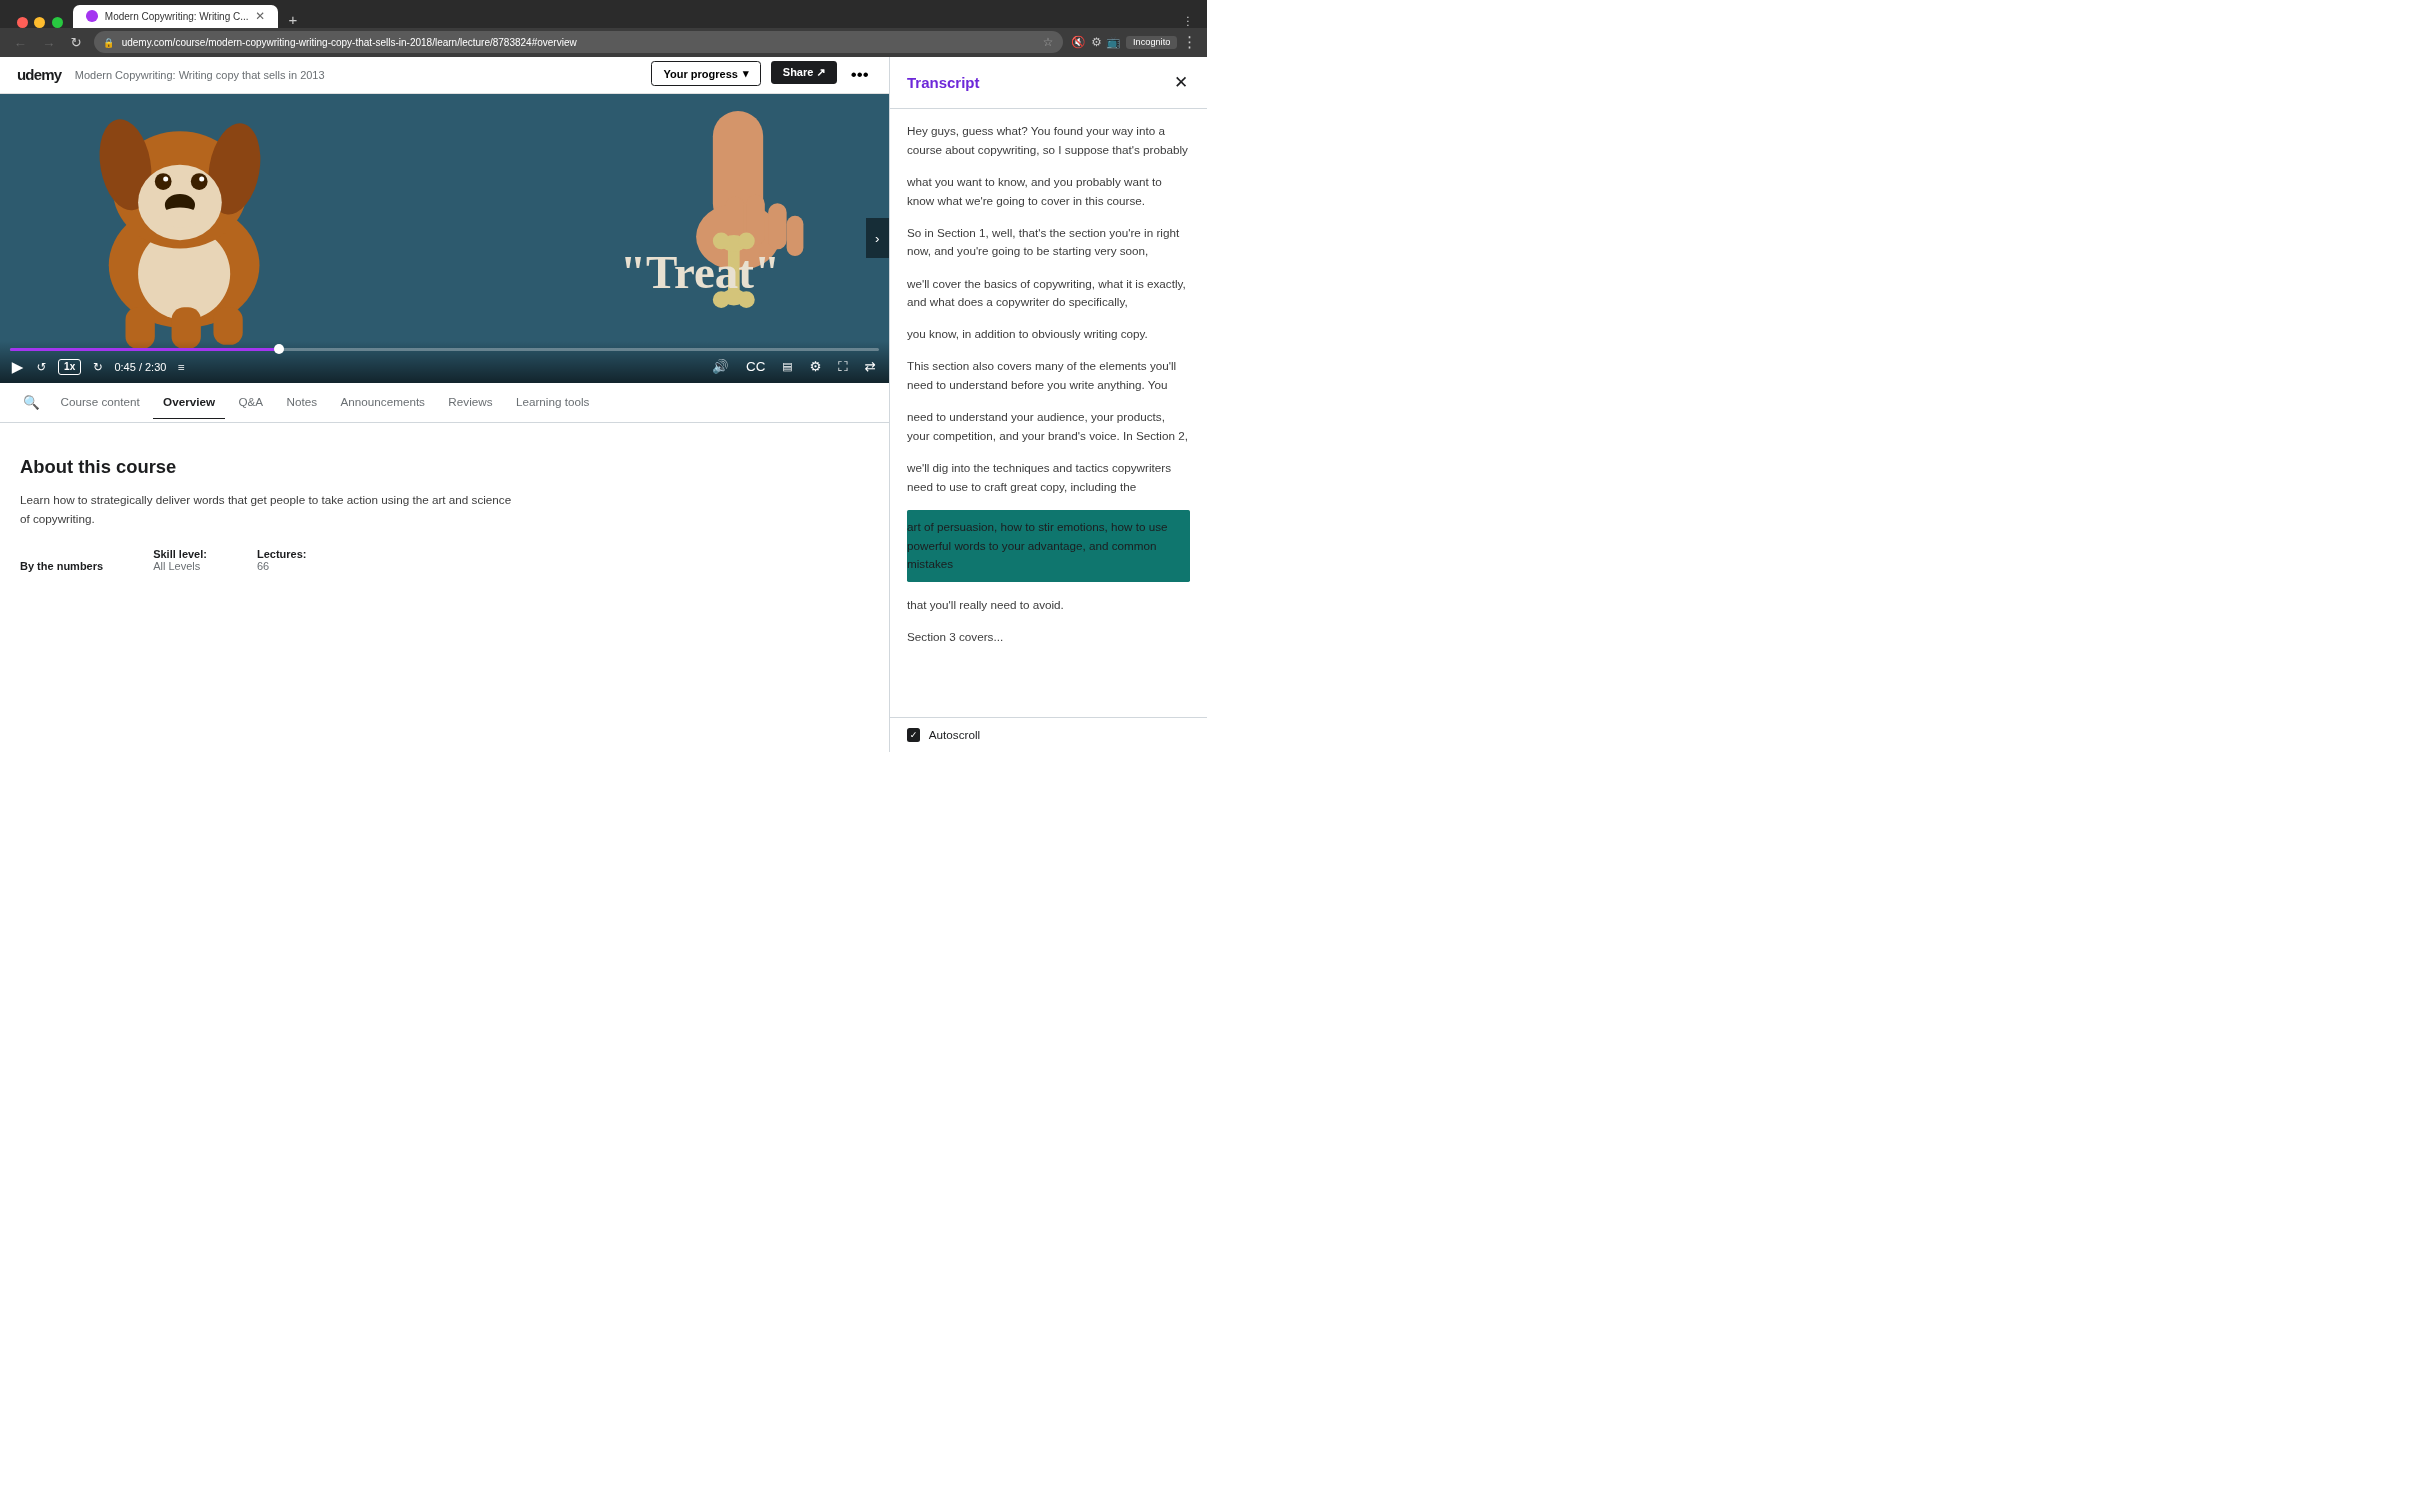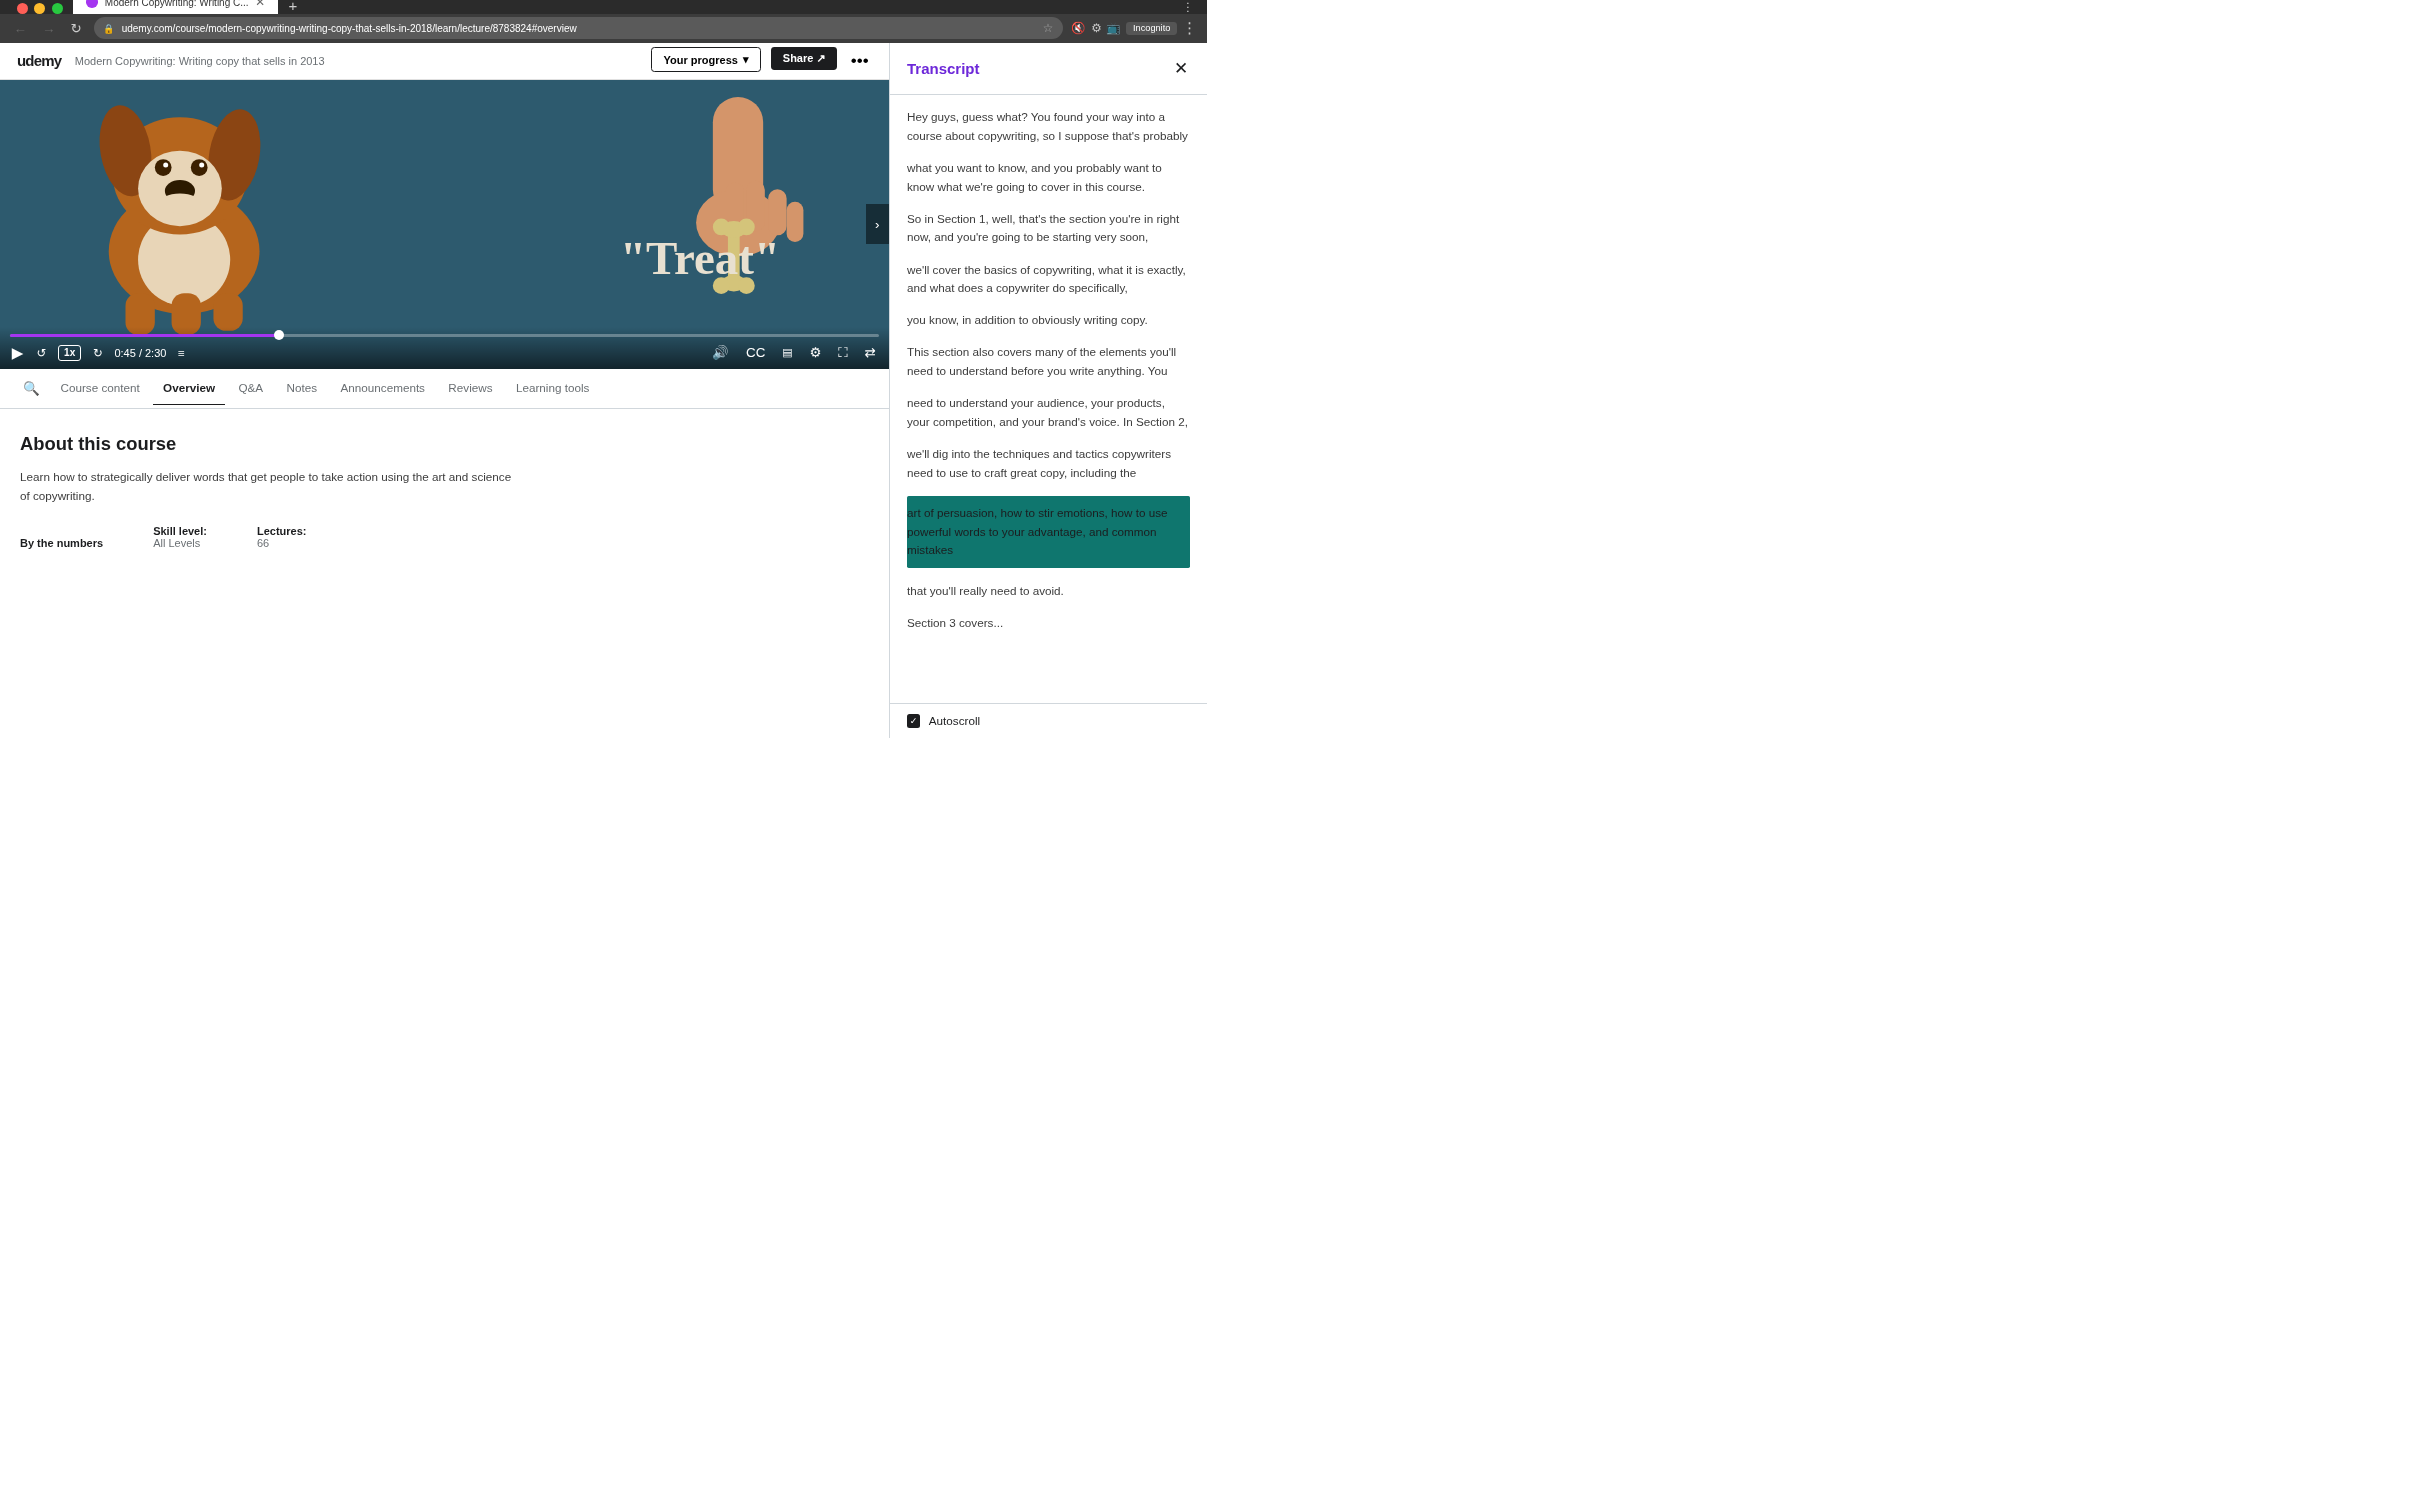--- a/index.html
+++ b/index.html
@@ -1,18 +1,18 @@
 <!DOCTYPE html>
 <html style="font-size:13.4px"><head>
   <meta charset="utf-8">
   <style>
     * { box-sizing: border-box; margin: 0; padding: 0; }
     body { font-family: -apple-system, BlinkMacSystemFont, 'Segoe UI', sans-serif; background: #fff; width: 1207px; height: 754px; overflow: hidden; }
     .tab-bar {
-      height: 14px;
+      height: 28px;
       background: #2b2b2b;
       display: flex;
       align-items: flex-end;
       padding: 0 6.7px;
     }
     .tab {
       background: #fff;
       border-radius: 6.7px 6.7px 0 0;
       padding: 5px 13.4px;
       display: flex;
@@ -306,21 +306,21 @@
       color: #6a6f73;
       font-size: 13.4px;
       padding: 10px 6.7px;
       cursor: pointer;
     }
 
     
     .content-area {
       flex: 1;
       overflow-y: auto;
-      padding: 24px 20px;
+      padding: 33px 20px;
       background: #fff;
     }
     .about-title {
       font-size: 18.4px;
       font-weight: 700;
       color: #1c1d1f;
       margin-bottom: 13.4px;
     }
     .about-desc {
       font-size: 11.7px;

